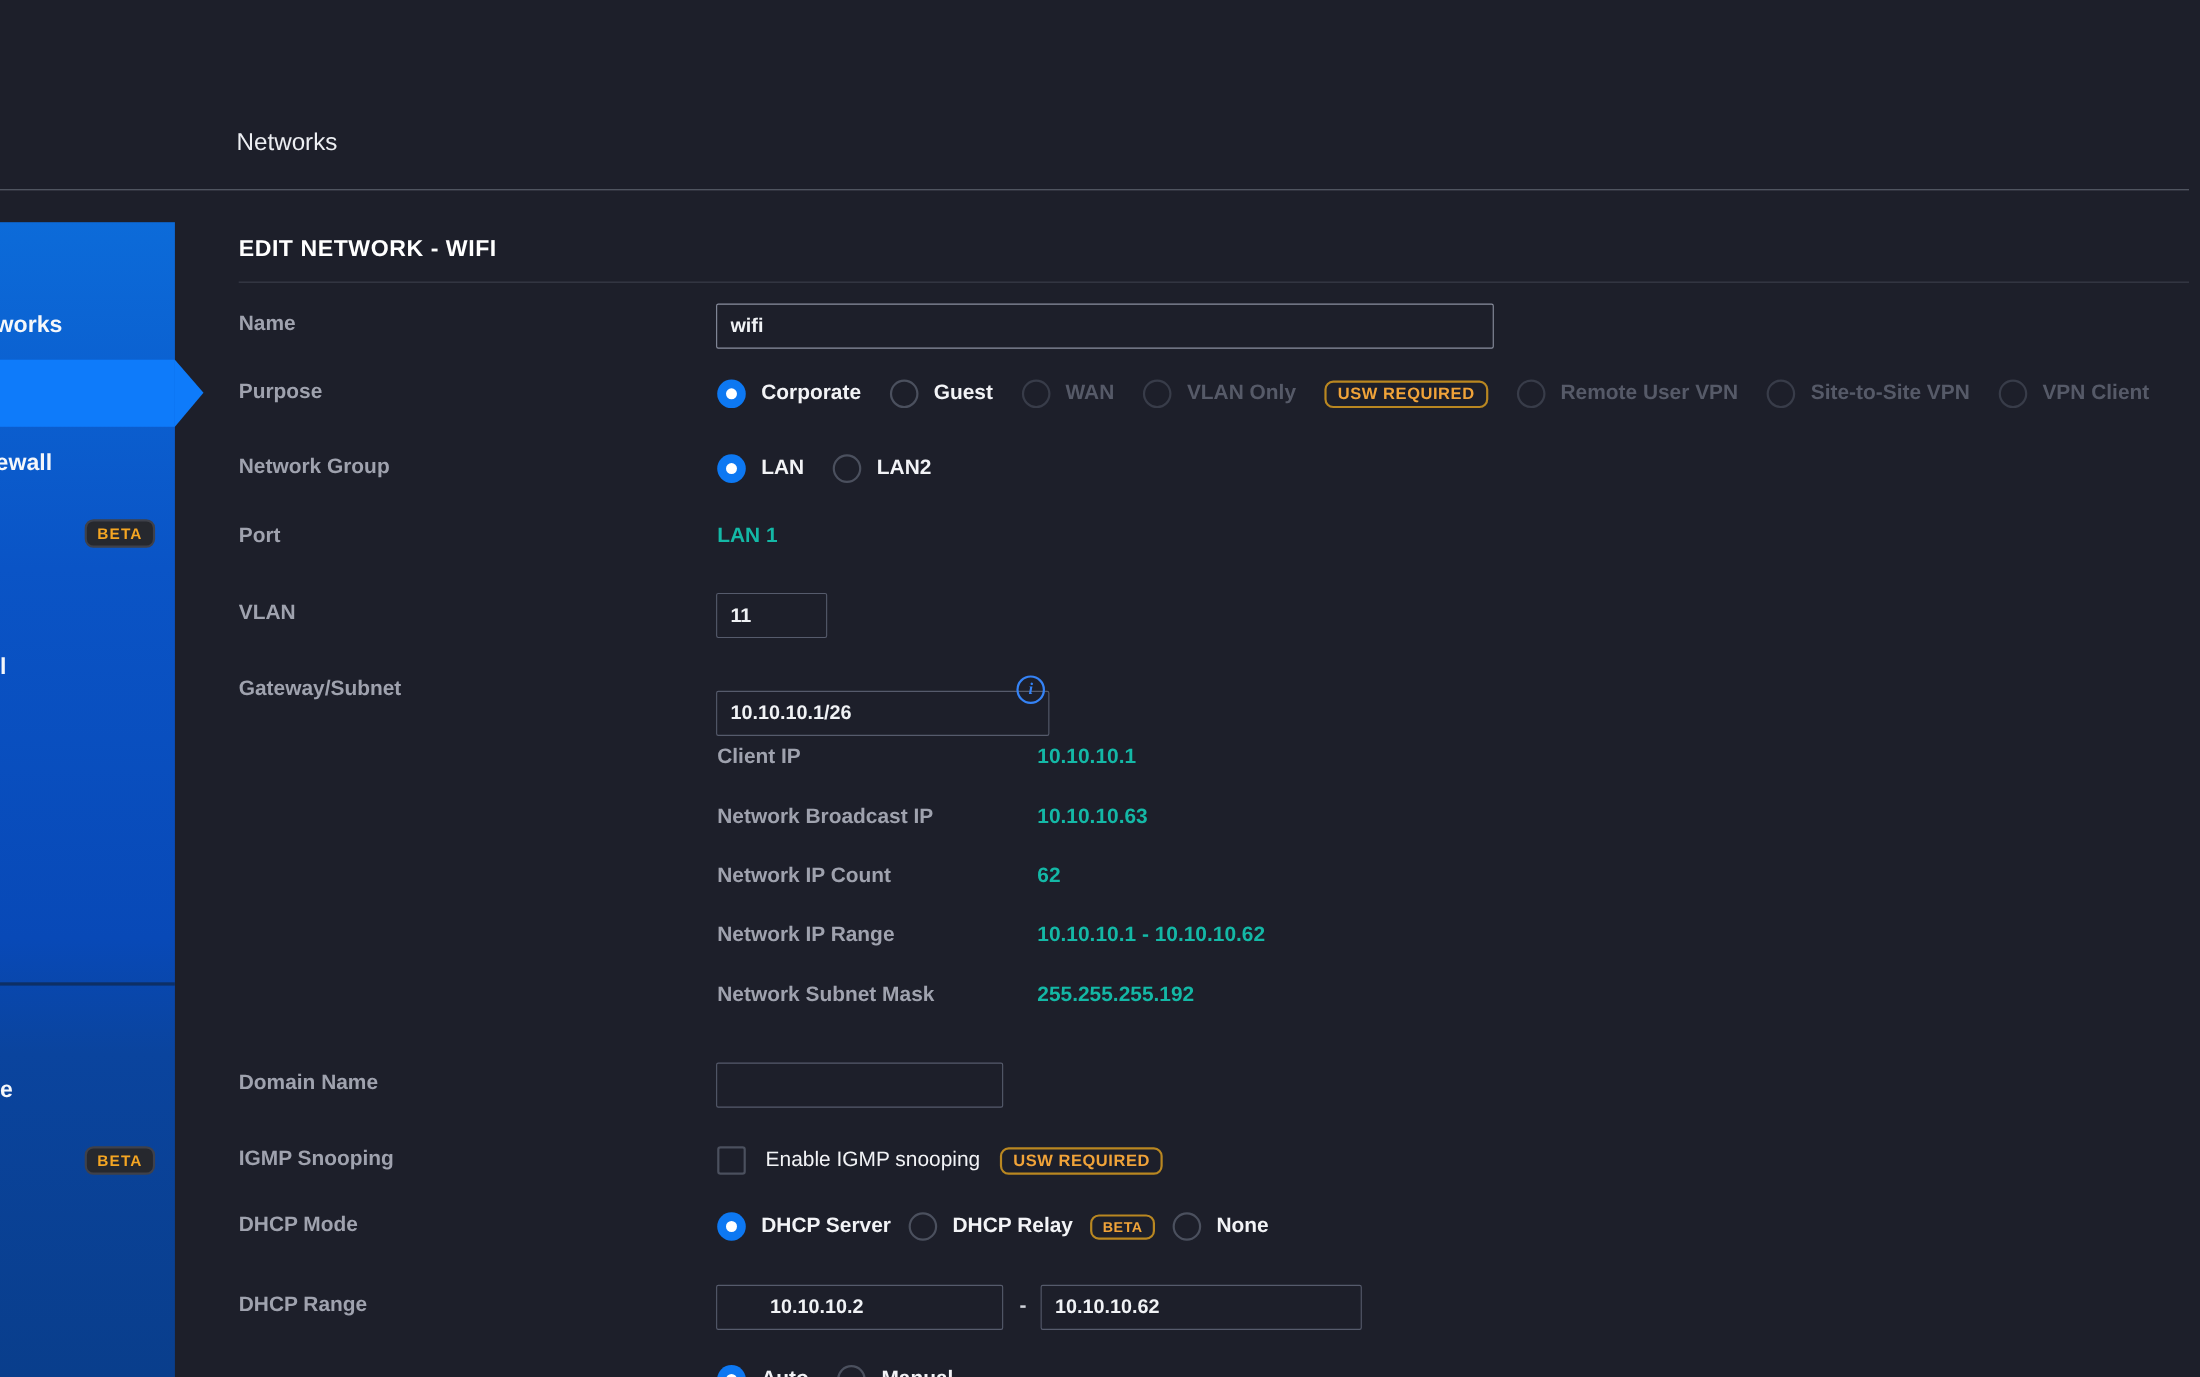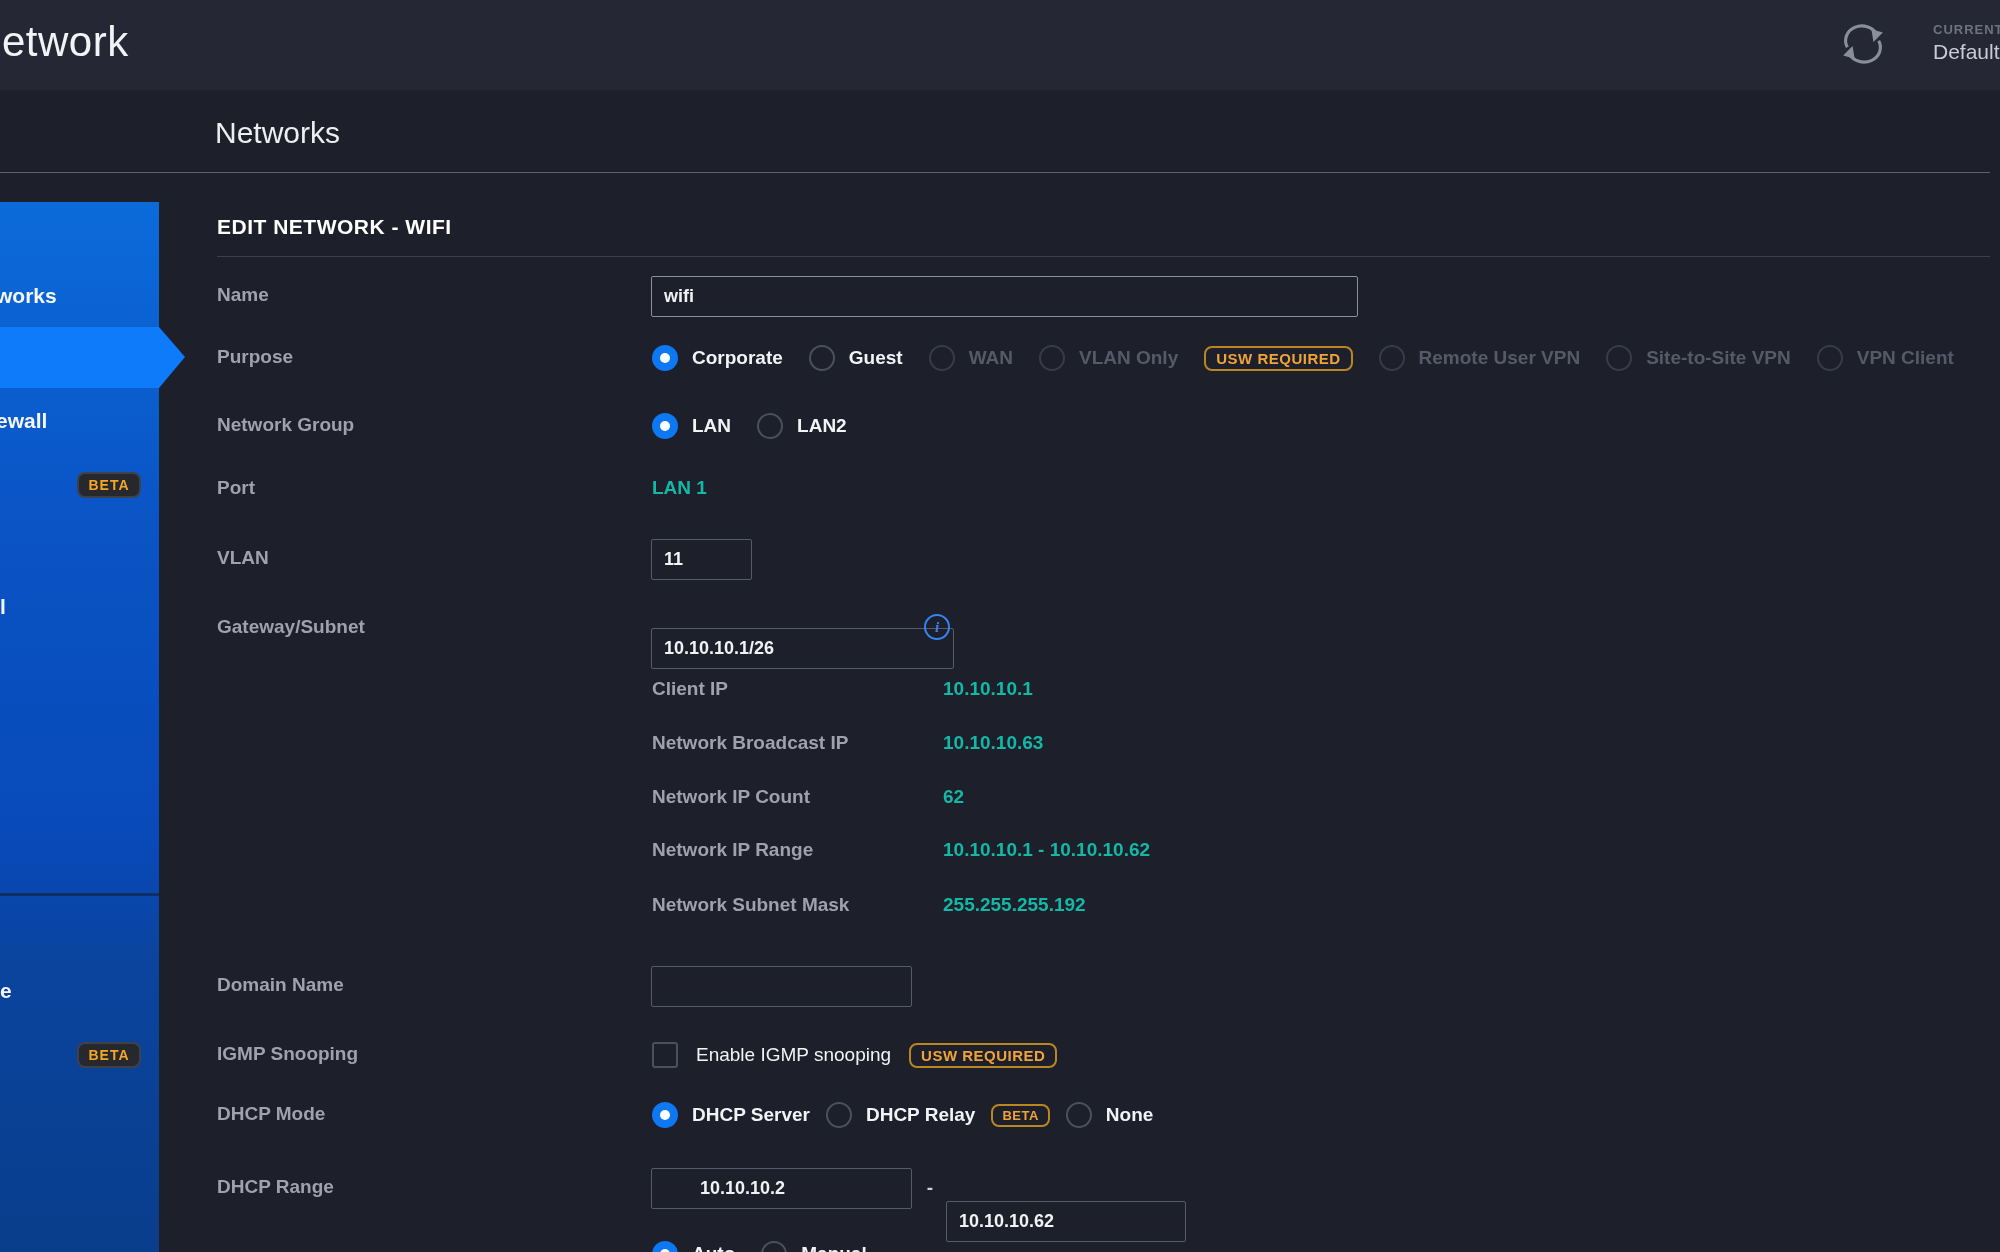--- a/index.html
+++ b/index.html
@@ -19,21 +19,21 @@
     background:linear-gradient(180deg,#0c6bd9 0%,#0a54c6 30%,#0849b7 62%,#0a449e 72%,#093e8c 100%);}
   .side-label{position:absolute;left:-4px;color:#f5f7fa;font-size:21px;font-weight:600;white-space:nowrap;}
   .side-selected{position:absolute;left:0;top:125px;width:159px;height:61px;background:#0e7bfa;}
   .side-selected:after{content:"";position:absolute;right:-26px;top:0;width:0;height:0;
     border-left:26px solid #0e7bfa;border-top:30px solid transparent;border-bottom:31px solid transparent;}
   .side-beta{position:absolute;left:77px;width:64px;height:26px;background:#26282e;border:2px solid #3f414a;
     border-radius:8px;color:#f5a623;font-size:14px;font-weight:700;letter-spacing:1px;text-align:center;line-height:22px;}
   .side-sep{position:absolute;left:0;top:691px;width:159px;height:3px;background:#0d2f66;}
 
   
-  .page-title{position:absolute;left:215px;top:116px;font-size:30px;font-weight:300;color:#eceef2;}
+  .page-title{position:absolute;left:215px;top:116px;font-size:22px;font-weight:300;color:#eceef2;}
   .divider-1{position:absolute;left:0;top:172px;width:1990px;height:1px;background:#5d616d;}
   .section-title{position:absolute;left:217px;top:215px;font-size:21px;font-weight:700;letter-spacing:.5px;color:#ffffff;}
   .divider-2{position:absolute;left:217px;top:256px;width:1773px;height:1px;background:#3c3f4c;}
 
   .row-label{position:absolute;left:217px;font-size:19px;font-weight:600;color:#9fa2ae;white-space:nowrap;}
   .value-text{position:absolute;font-size:19px;font-weight:600;color:#14b8a6;white-space:nowrap;}
 
   .tbox{position:absolute;height:41px;background:transparent;border:1px solid #565b6c;border-radius:2px;
     color:#f0f2f5;font-size:18px;font-weight:600;padding:0 12px;outline:none;}
   .tbox.focused{border-color:#8b90a0;}
@@ -58,39 +58,20 @@
     color:#3583f6;font-size:15px;font-weight:700;font-style:italic;text-align:center;line-height:22px;
     font-family:"Liberation Serif","DejaVu Serif",serif;cursor:pointer;}
 
   .range-dash{position:absolute;left:918px;top:1177px;width:24px;text-align:center;font-size:19px;font-weight:600;color:#d0d3da;}
 </style>
 </head>
 <body>
 
 <div id="screen">
 
-  <header class="topbar">
-    <div class="app-title">etwork</div>
-
-    <div class="refresh-btn">
-      <svg width="46" height="44" viewBox="0 0 44 40">
-        <g fill="none" stroke="#8a8e9c" stroke-width="3">
-          <path d="M7 23 A15 13.5 0 0 1 35 10.5"></path>
-          <path d="M37 17 A15 13.5 0 0 1 9 29.5"></path>
-        </g>
-        <polygon points="30,6 41,9 32,18" fill="#8a8e9c"></polygon>
-        <polygon points="14,34 3,31 12,22" fill="#8a8e9c"></polygon>
-      </svg>
-    </div>
-
-    <div class="site-block">
-      <div class="site-current">CURRENT</div>
-      <div class="site-name">Default</div>
-    </div>
-  </header>
 
   <aside class="sidebar">
     <div class="side-label" style="top:82px;">works</div>
     <div class="side-selected"></div>
     <div class="side-label" style="top:207px;">ewall</div>
     <div class="side-beta" style="top:270px;">BETA</div>
     <div class="side-label" style="top:393px;left:0;">l</div>
     <div class="side-sep"></div>
     <div class="side-label" style="top:777px;left:0;">e</div>
     <div class="side-beta" style="top:840px;">BETA</div>
@@ -194,21 +175,21 @@
       <span class="req-badge small">BETA</span>
       <div class="opt">
         <span class="radio"></span>
         <span class="opt-label">None</span>
       </div>
     </div>
 
     <div class="row-label" style="top:1176px;">DHCP Range</div>
     <input class="tbox" style="left: 651px; top: 1168px; width: 261px; padding-left: 48px;" value="10.10.10.2">
     <span class="range-dash">-</span>
-    <input class="tbox" style="left: 946px; top: 1168px; width: 240px; margin-top: 33px;" value="10.10.10.62">
+    <input class="tbox" style="left: 946px; top: 1168px; width: 292px;" value="10.10.10.62">
 
     <div class="opt-row" style="top:1240px;">
       <div class="opt">
         <span class="radio selected"></span>
         <span class="opt-label">Auto</span>
       </div>
       <div class="opt">
         <span class="radio"></span>
         <span class="opt-label">Manual</span>
       </div>

